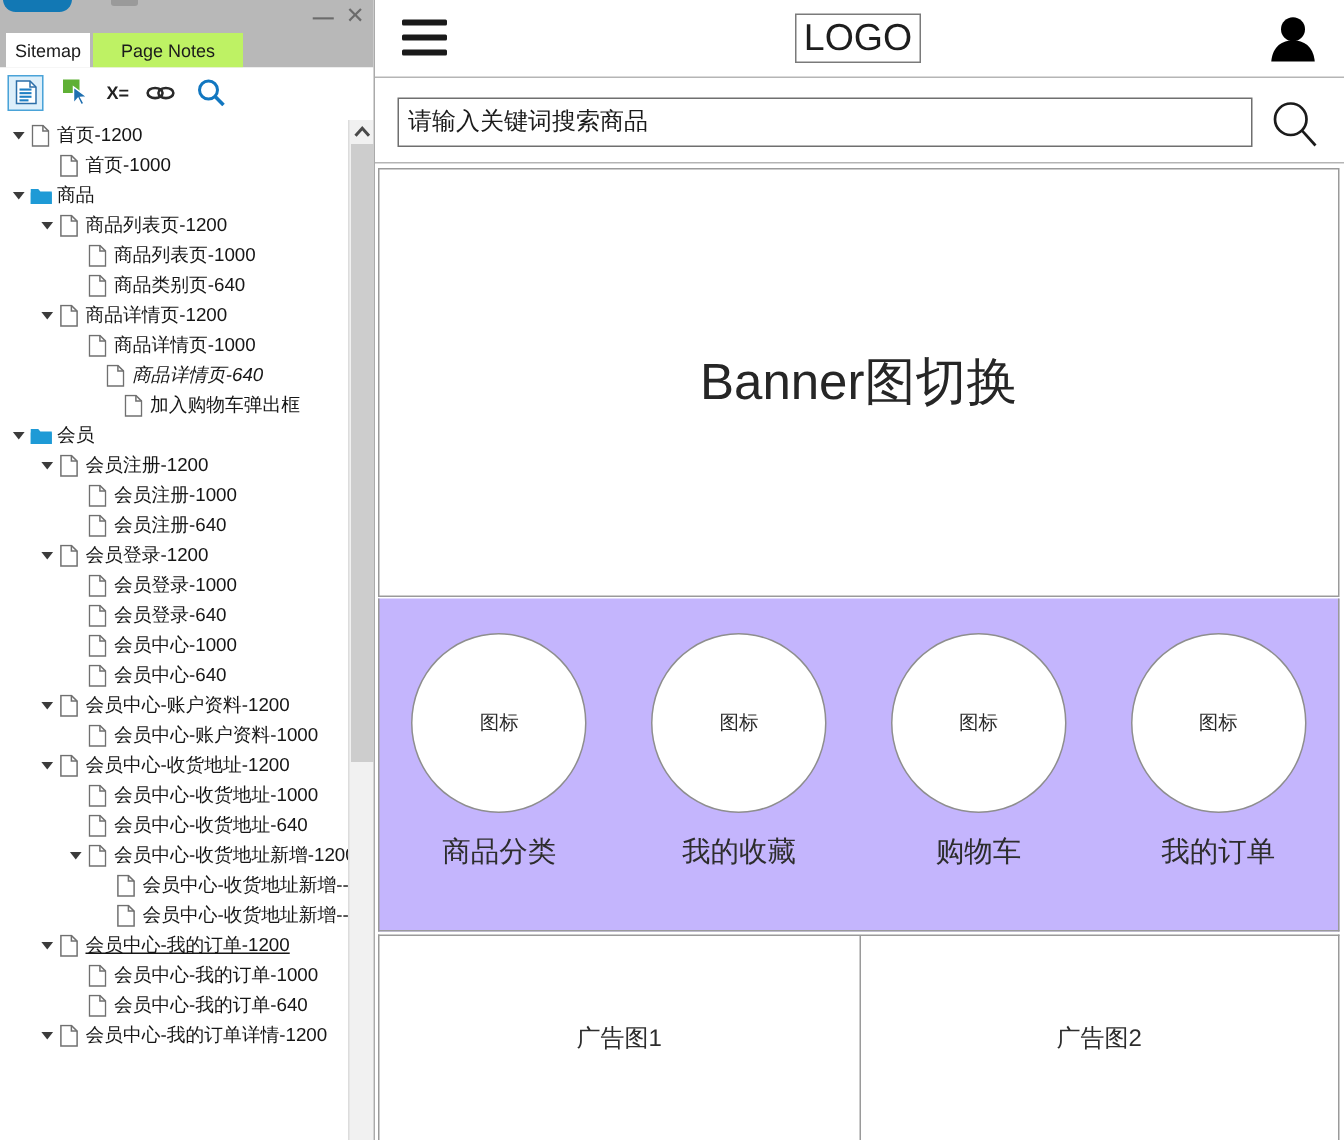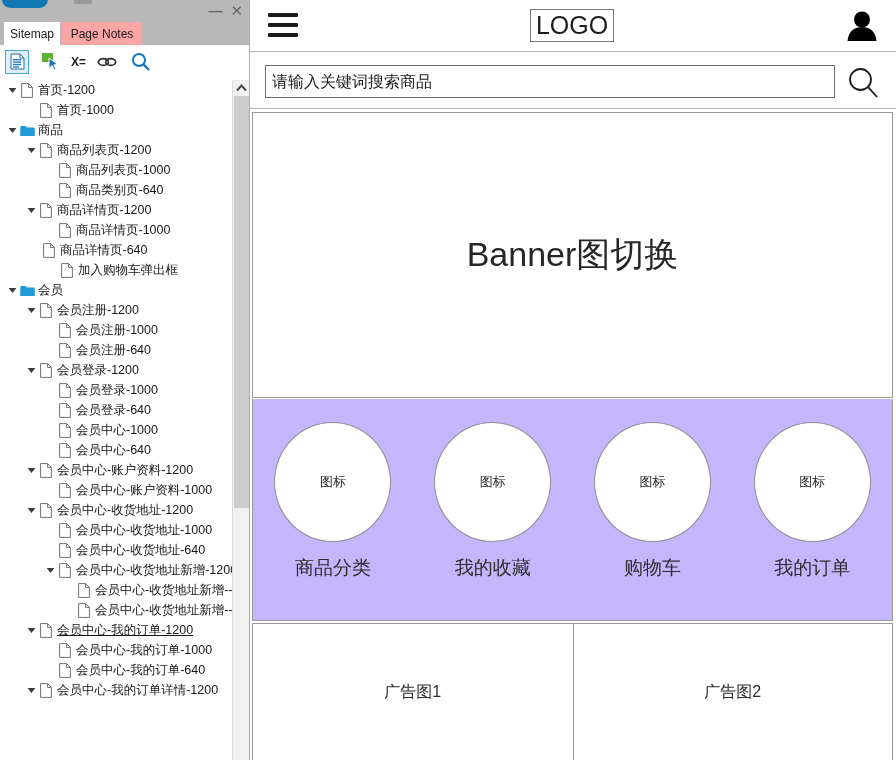--- a/index.html
+++ b/index.html
@@ -43,21 +43,21 @@
     position: absolute; left: 0; top: 22px; width: 249px; height: 23px;
     background: #b8b8b8;
   }
   .tab {
     position: absolute; top: 0; height: 23px;
     font-size: 12px; color: #1b1b1b;
     display: flex; align-items: center; justify-content: center;
     cursor: pointer; user-select: none;
   }
   .tab.active { left: 4px; width: 56px; background: #ffffff; }
-  .tab.inactive { left: 62px; width: 80px; background: #fca5a5; }
+  .tab.inactive { left: 62px; width: 100px; background: #bef264; }
 
   .toolbar {
     position: absolute; left: 0; top: 45px; width: 249px; height: 33px;
     background: #ffffff; display: flex; align-items: center;
     padding-left: 5px; gap: 9px;
   }
   .tb-btn {
     width: 24px; height: 24px; display: flex; align-items: center;
     justify-content: center; cursor: pointer;
   }
@@ -329,31 +329,31 @@
         <div class="tree-row" style="padding-left: 44px;">
           <span class="twisty"></span>
           <span class="node-icon">
             <svg width="12" height="15" viewBox="0 0 12 15">
               <path d="M0.6 0.6 h7 l3.8 3.8 v10 H0.6 Z" fill="#ffffff" stroke="#707070" stroke-width="1"></path>
               <path d="M7.6 0.6 v3.8 h3.8" fill="none" stroke="#707070" stroke-width="1"></path>
             </svg>
           </span>
           <span class="node-label">商品详情页-1000</span>
         </div>
-        <div class="tree-row" style="padding-left: 28px;">
+        <div class="tree-row" style="padding-left: 56px; font-style: italic;">
           <span class="twisty"></span>
           <span class="node-icon">
             <svg width="12" height="15" viewBox="0 0 12 15">
               <path d="M0.6 0.6 h7 l3.8 3.8 v10 H0.6 Z" fill="#ffffff" stroke="#707070" stroke-width="1"></path>
               <path d="M7.6 0.6 v3.8 h3.8" fill="none" stroke="#707070" stroke-width="1"></path>
             </svg>
           </span>
           <span class="node-label">商品详情页-640</span>
         </div>
-        <div class="tree-row" style="padding-left: 46px;">
+        <div class="tree-row" style="padding-left: 68px;">
           <span class="twisty"></span>
           <span class="node-icon">
             <svg width="12" height="15" viewBox="0 0 12 15">
               <path d="M0.6 0.6 h7 l3.8 3.8 v10 H0.6 Z" fill="#ffffff" stroke="#707070" stroke-width="1"></path>
               <path d="M7.6 0.6 v3.8 h3.8" fill="none" stroke="#707070" stroke-width="1"></path>
             </svg>
           </span>
           <span class="node-label">加入购物车弹出框</span>
         </div>
         <div class="tree-row" style="padding-left: 6px;">

